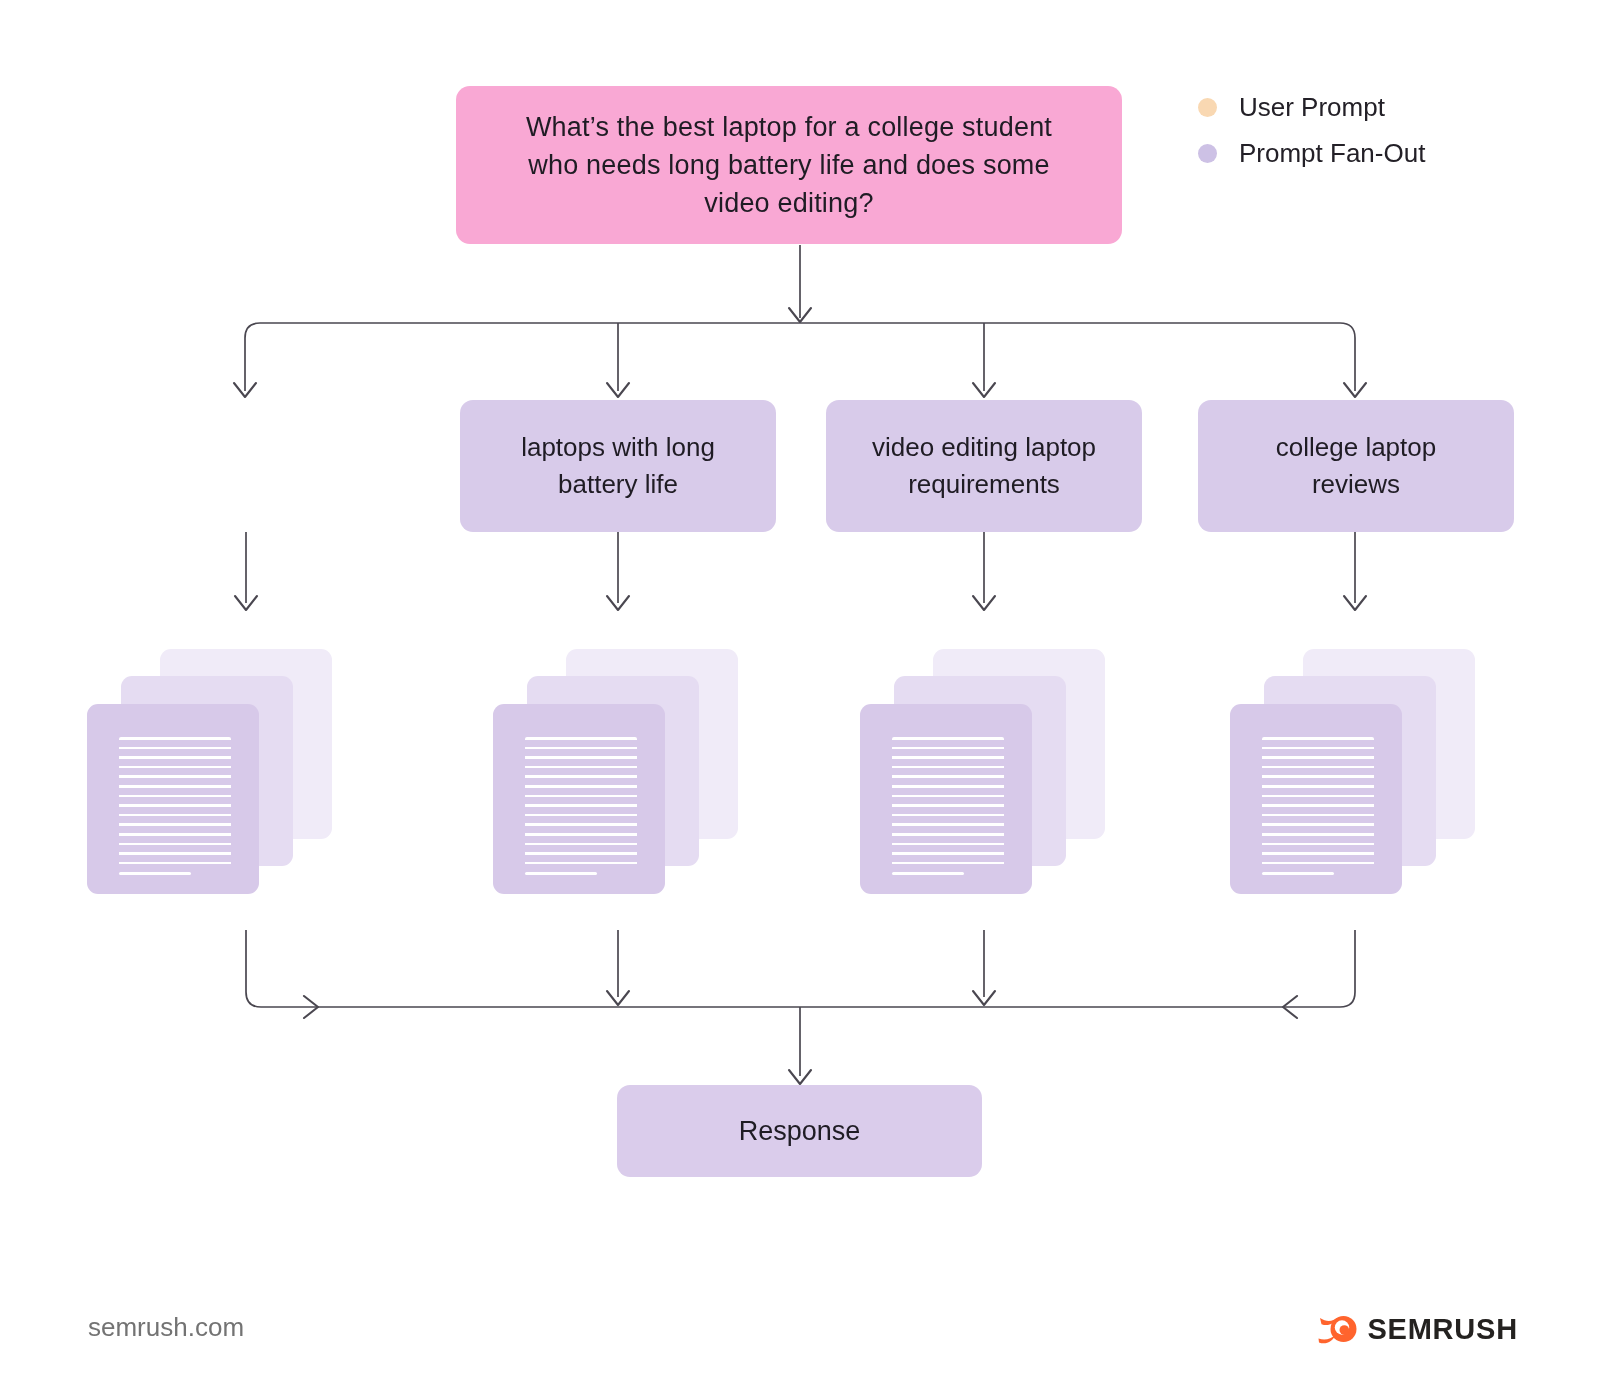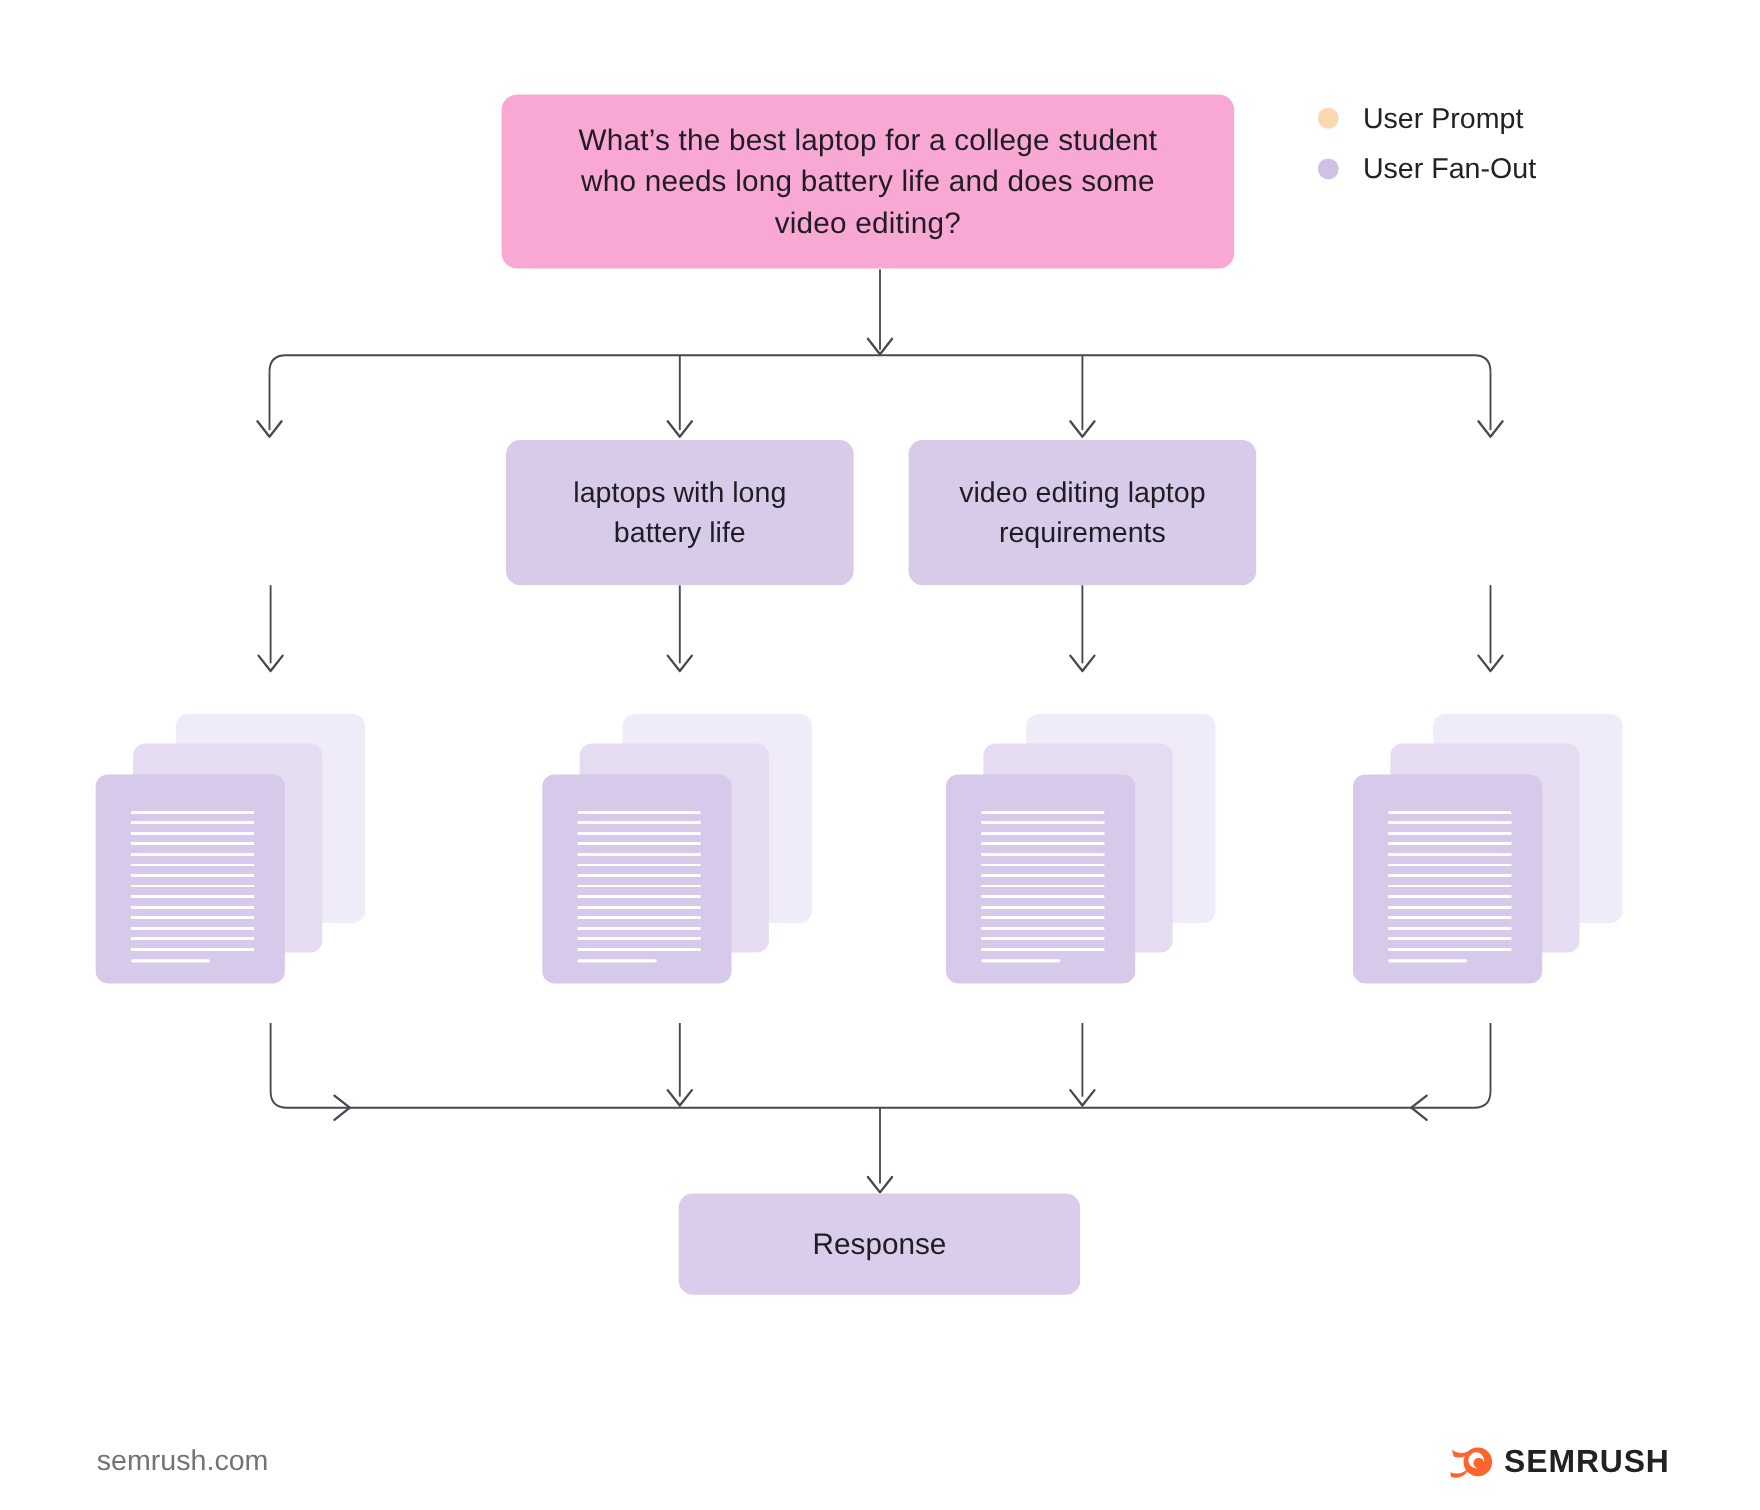--- a/index.html
+++ b/index.html
@@ -117,28 +117,30 @@
 
   <div class="prompt-box">What’s the best laptop for a college student who needs long battery life and does some video editing?</div>
 
   <div class="legend">
     <div class="legend-row">
       <span class="legend-dot dot-orange"></span>
       <span class="legend-label">User Prompt</span>
     </div>
     <div class="legend-row">
       <span class="legend-dot dot-purple"></span>
-      <span class="legend-label">User Fan-Out</span>
+      <span class="legend-label">Prompt Fan-Out</span>
     </div>
   </div>
 
   <div class="qbox q3">video editing laptop
 requirements</div>
   <div class="qbox q2">laptops with long
 battery life</div>
+  <div class="qbox q4">college laptop
+reviews</div>
 
   <div class="stack s1">
     <div class="page back"></div>
     <div class="page middle"></div>
     <div class="page front"></div>
   </div>
   <div class="stack s2">
     <div class="page back"></div>
     <div class="page middle"></div>
     <div class="page front"></div>

